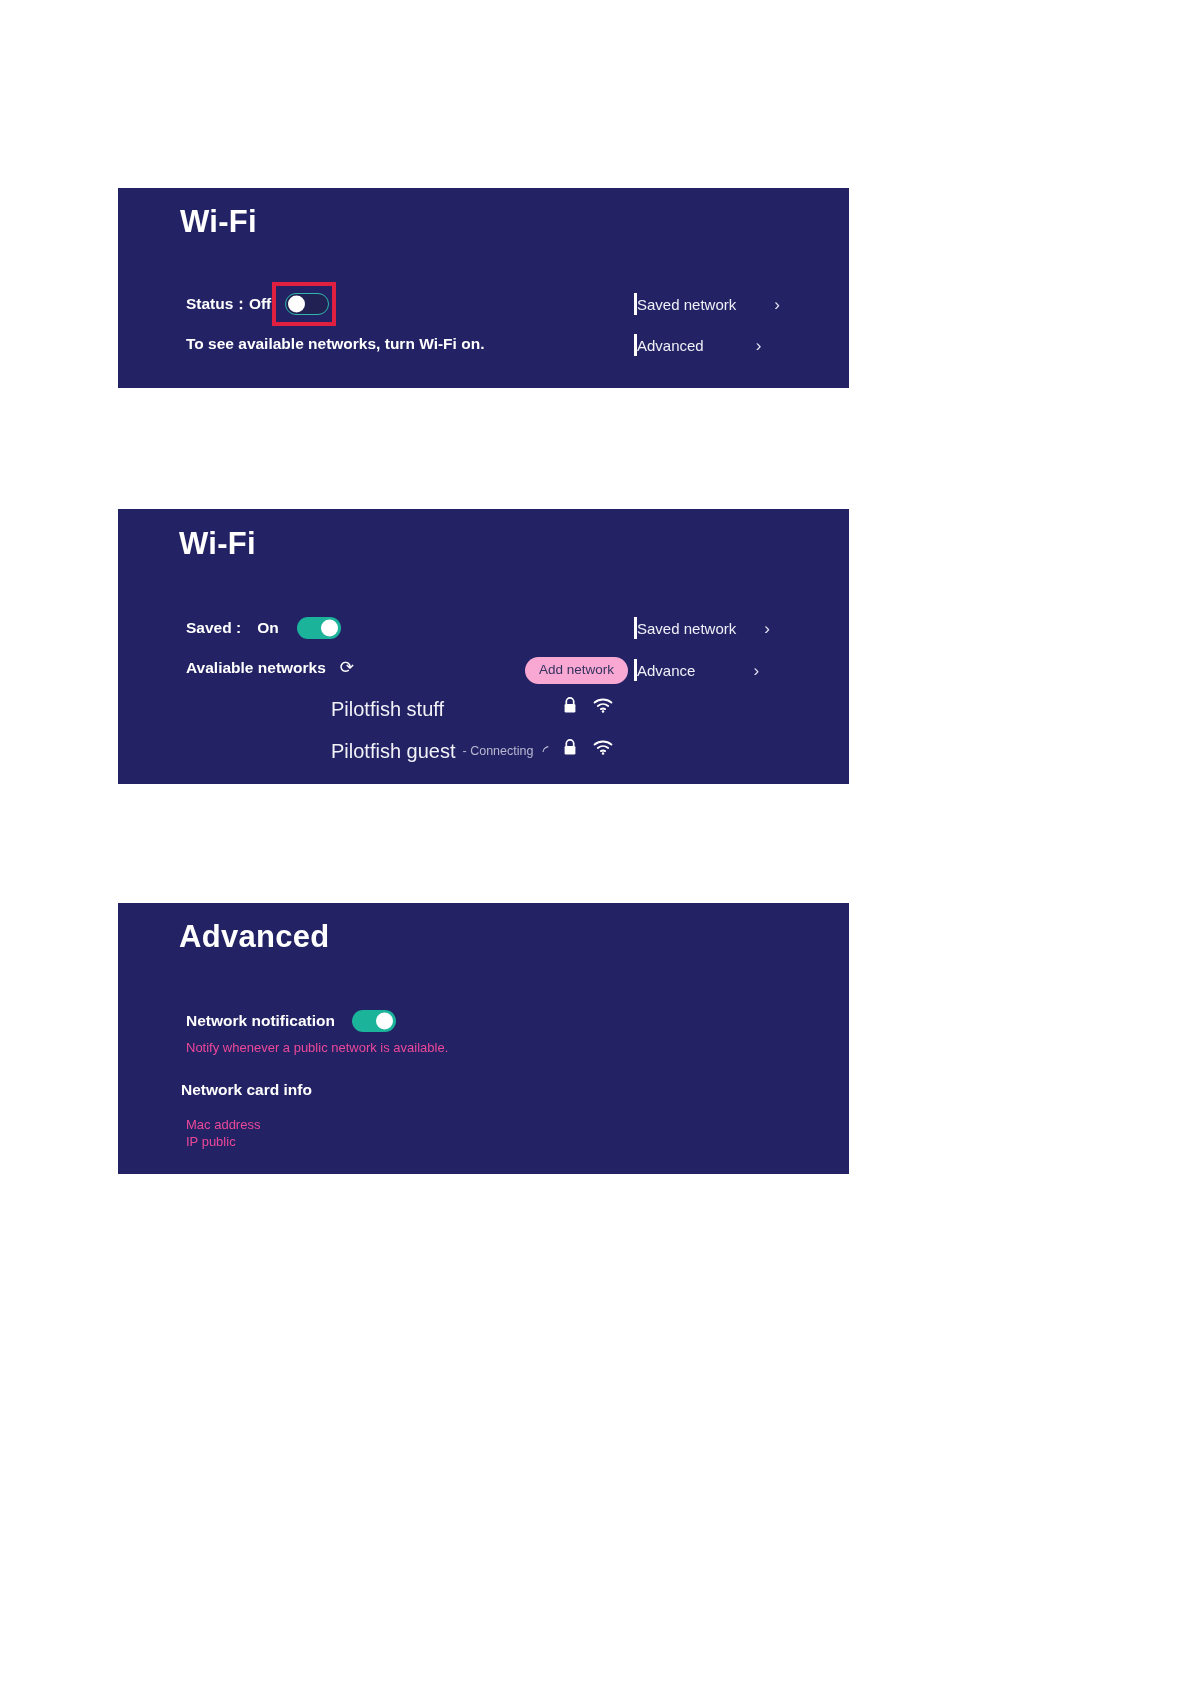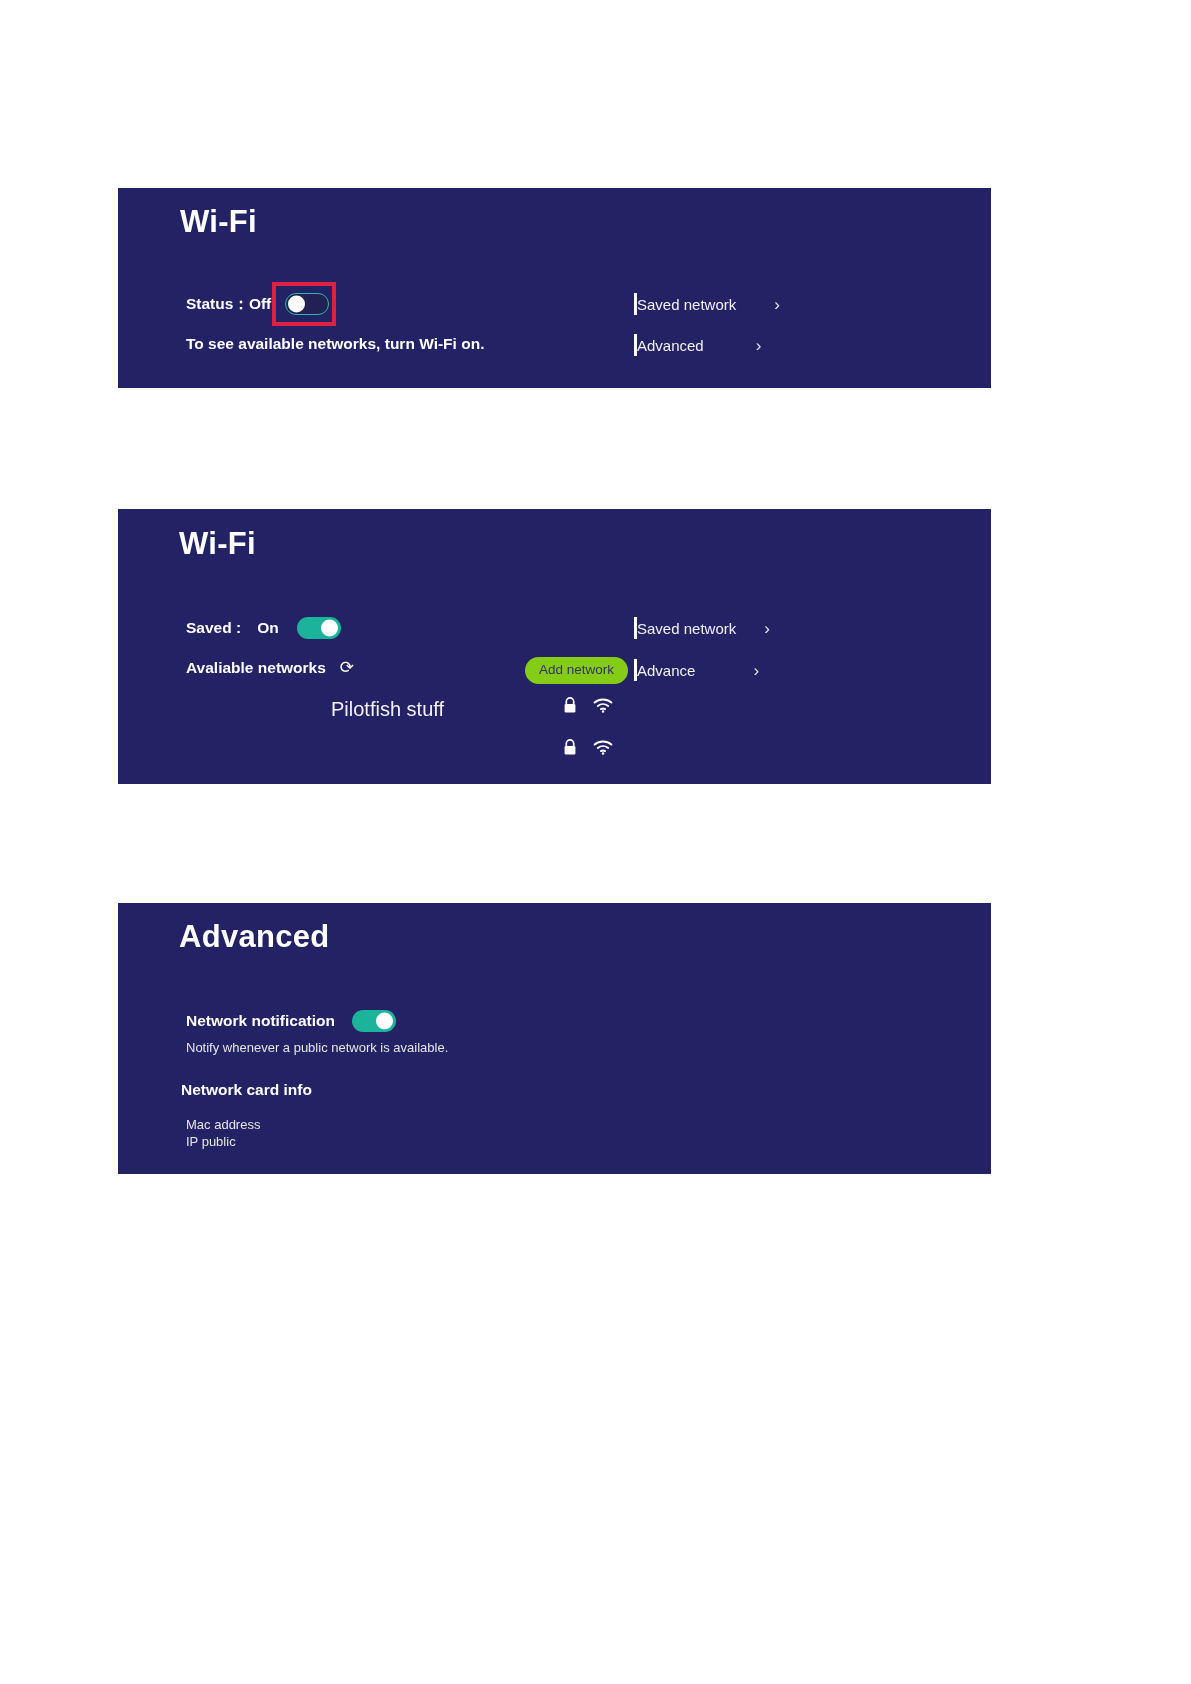--- a/index.html
+++ b/index.html
@@ -8,21 +8,21 @@
     height: 1684px;
     background: #ffffff;
     font-family: "Liberation Sans", sans-serif;
   }
   body { position: relative; overflow: hidden; }
 
   .panel {
     position: absolute;
     background: #232264;
     left: 118px;
-    width: 873px;
+    width: 731px;
   }
 
   
   #panel-wifi-off { top: 188px; height: 200px; }
   #panel-wifi-on  { top: 509px; height: 275px; }
   #panel-advanced { top: 903px; height: 271px; }
 
   .panel-title {
     position: absolute;
     color: #ffffff;
@@ -36,21 +36,21 @@
     font-weight: bold;
     font-size: 15.5px;
     white-space: nowrap;
   }
   .sub-text {
     color: #ffffff;
     font-weight: bold;
     font-size: 15.5px;
   }
   .note-text {
-    color: #e5e5e5;
+    color: #ec4899;
     font-size: 13px;
     font-weight: normal;
   }
 
   
   .toggle {
     position: relative;
     display: inline-block;
     width: 44px;
     height: 22px;
@@ -137,21 +137,21 @@
   }
   .net-icons {
     position: absolute;
     display: flex;
     align-items: center;
     gap: 16px;
   }
 
   .add-network-btn {
     position: absolute;
-    background: #84cc16;
+    background: #f9a8d4;
     color: #33335e;
     font-size: 13.5px;
     border-radius: 14px;
     padding: 6px 14px 7px;
     border: none;
     line-height: 1;
     white-space: nowrap;
   }
 
   .refresh-glyph {
@@ -223,20 +223,25 @@
       <rect x="1.6" y="7" width="10.8" height="8.6" rx="1.3" fill="#ffffff"></rect>
     </svg>
     <svg width="20" height="15" viewBox="0 0 20 15">
       <path d="M1.6 4.6A13 13 0 0 1 18.4 4.6" fill="none" stroke="#ffffff" stroke-width="1.9" stroke-linecap="round"></path>
       <path d="M4.8 7.9A8.4 8.4 0 0 1 15.2 7.9" fill="none" stroke="#ffffff" stroke-width="1.9" stroke-linecap="round"></path>
       <path d="M7.9 11.1A4 4 0 0 1 12.1 11.1" fill="none" stroke="#ffffff" stroke-width="1.9" stroke-linecap="round"></path>
       <circle cx="10" cy="13.6" r="1.25" fill="#ffffff"></circle>
     </svg>
   </div>
 
+  <div class="net-row" style="top:229px;">
+    <span class="net-name">Pilotfish guest</span>
+    <span class="net-status">- Connecting</span>
+    <span class="spinner-glyph">◜</span>
+  </div>
   <div class="net-icons" style="left:445px; top:230px;">
     <svg width="14" height="17" viewBox="0 0 14 17">
       <path d="M3.3 7V4.6a3.7 3.7 0 0 1 7.4 0V7" fill="none" stroke="#ffffff" stroke-width="1.7"></path>
       <rect x="1.6" y="7" width="10.8" height="8.6" rx="1.3" fill="#ffffff"></rect>
     </svg>
     <svg width="20" height="15" viewBox="0 0 20 15">
       <path d="M1.6 4.6A13 13 0 0 1 18.4 4.6" fill="none" stroke="#ffffff" stroke-width="1.9" stroke-linecap="round"></path>
       <path d="M4.8 7.9A8.4 8.4 0 0 1 15.2 7.9" fill="none" stroke="#ffffff" stroke-width="1.9" stroke-linecap="round"></path>
       <path d="M7.9 11.1A4 4 0 0 1 12.1 11.1" fill="none" stroke="#ffffff" stroke-width="1.9" stroke-linecap="round"></path>
       <circle cx="10" cy="13.6" r="1.25" fill="#ffffff"></circle>

